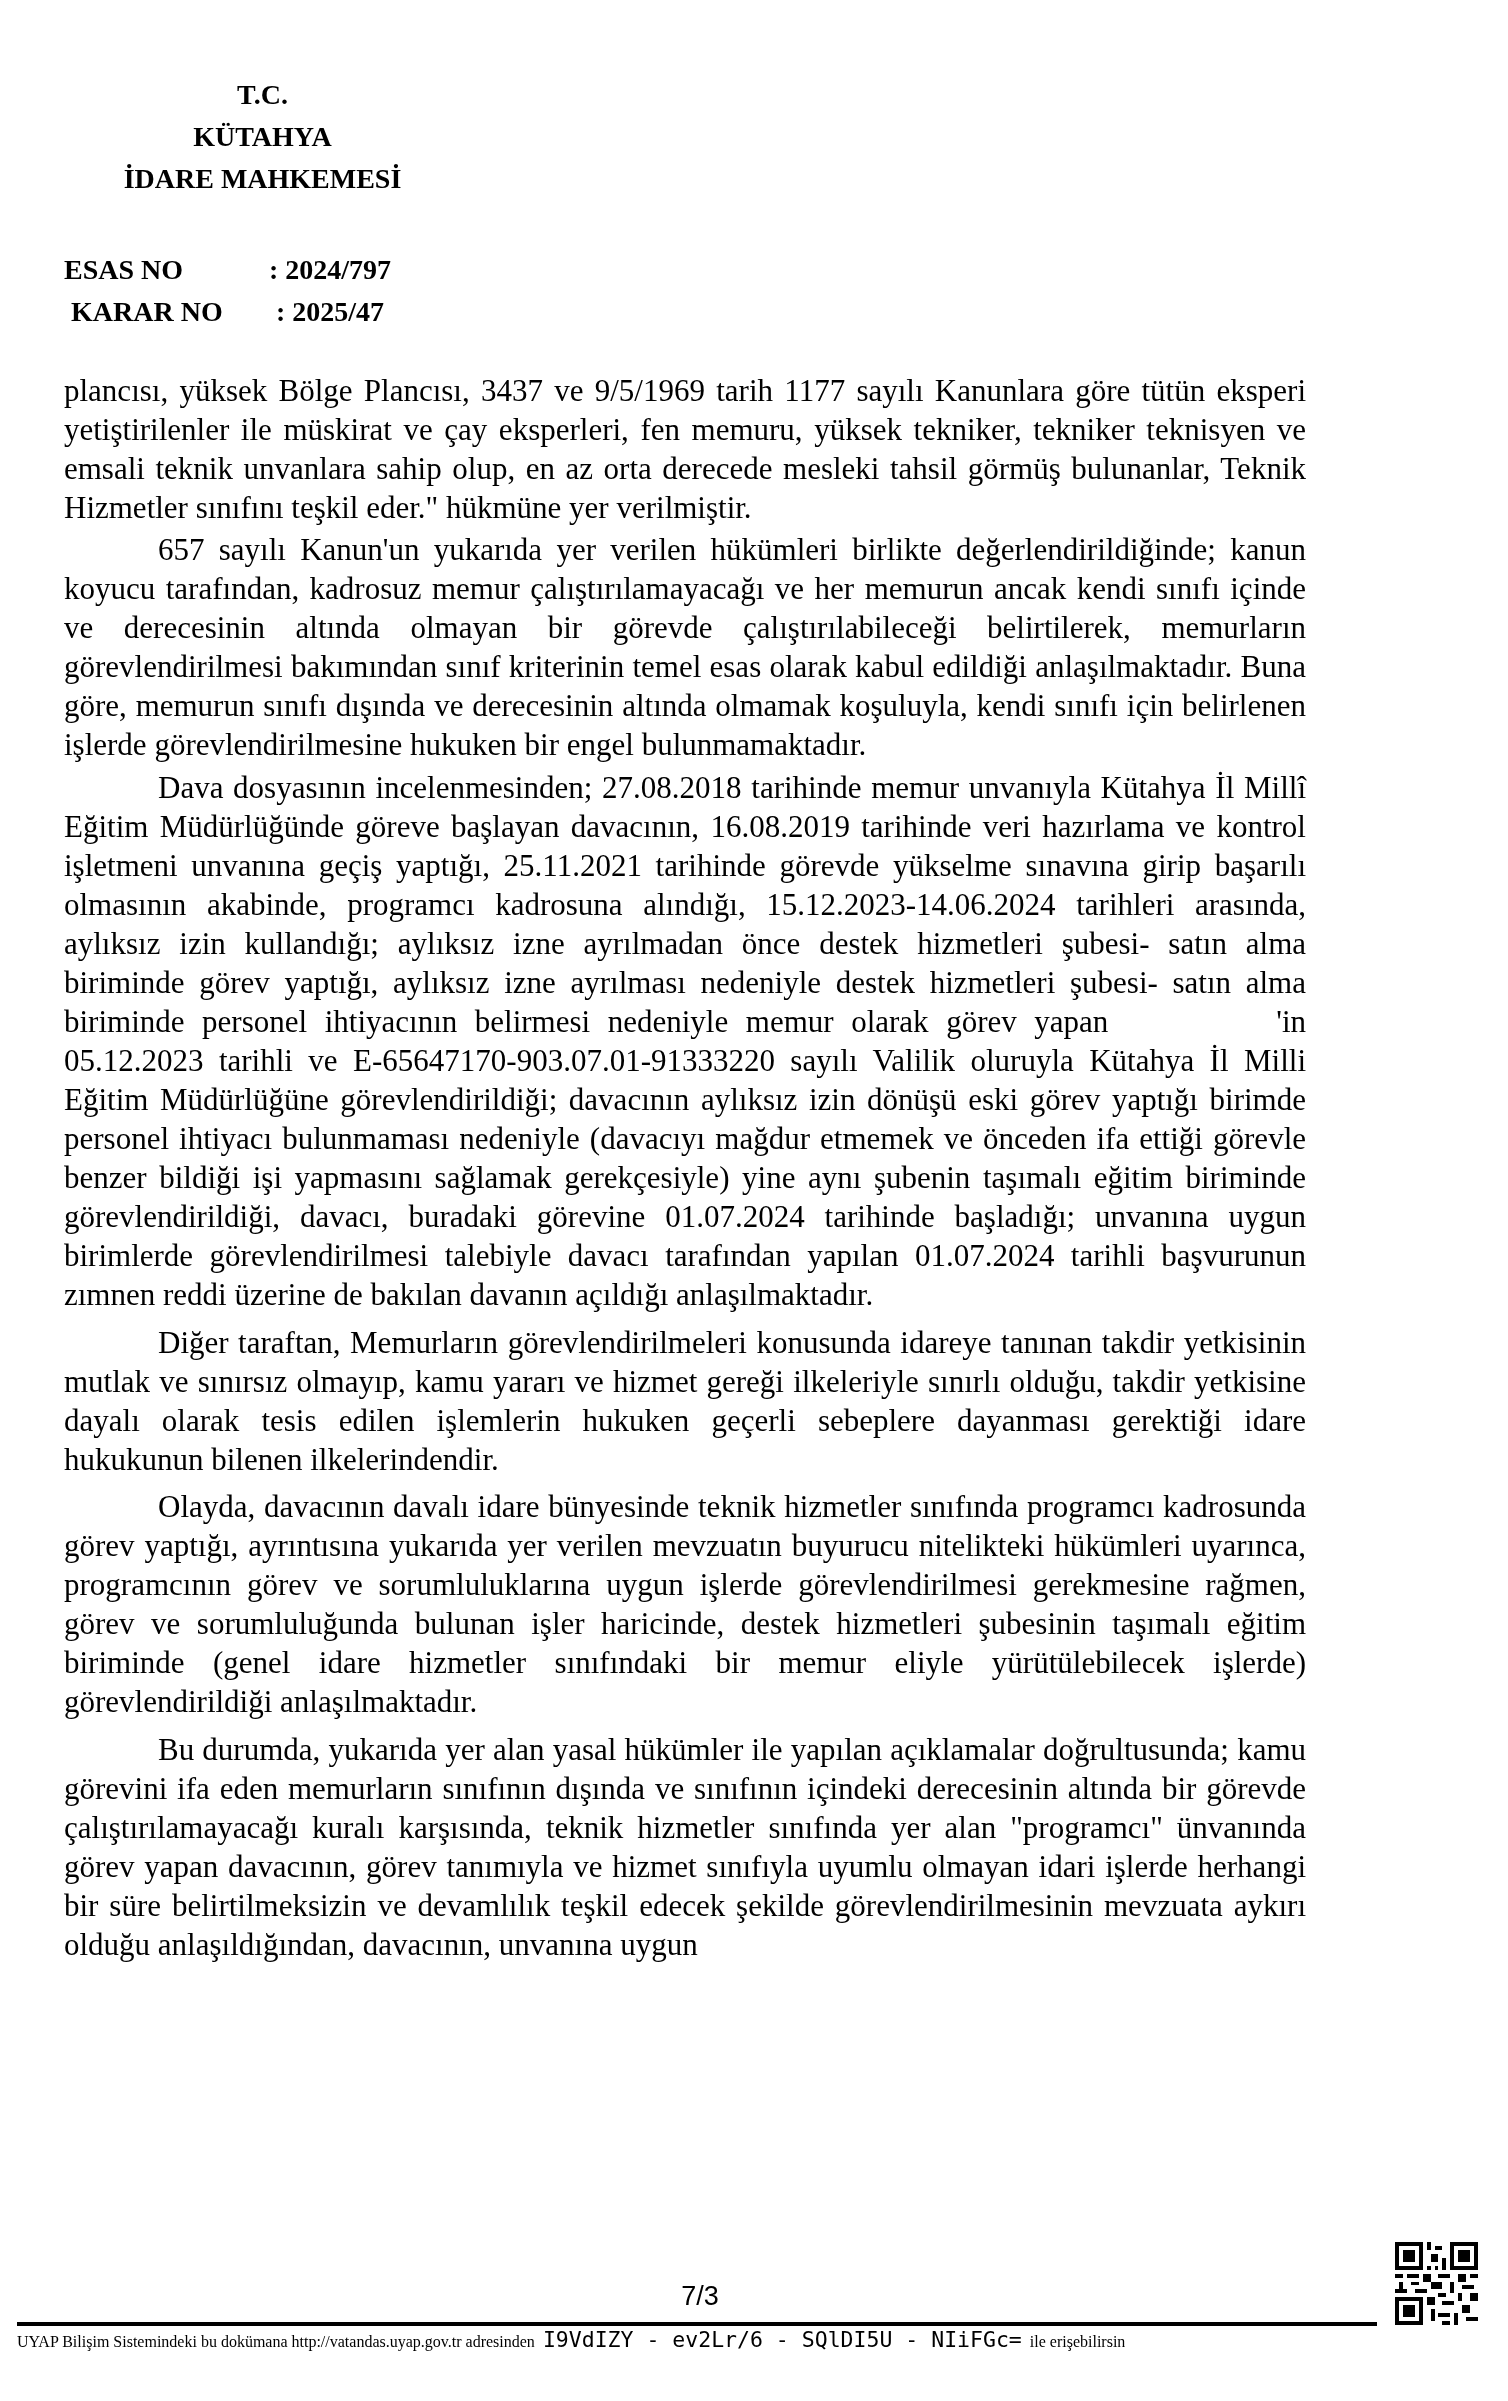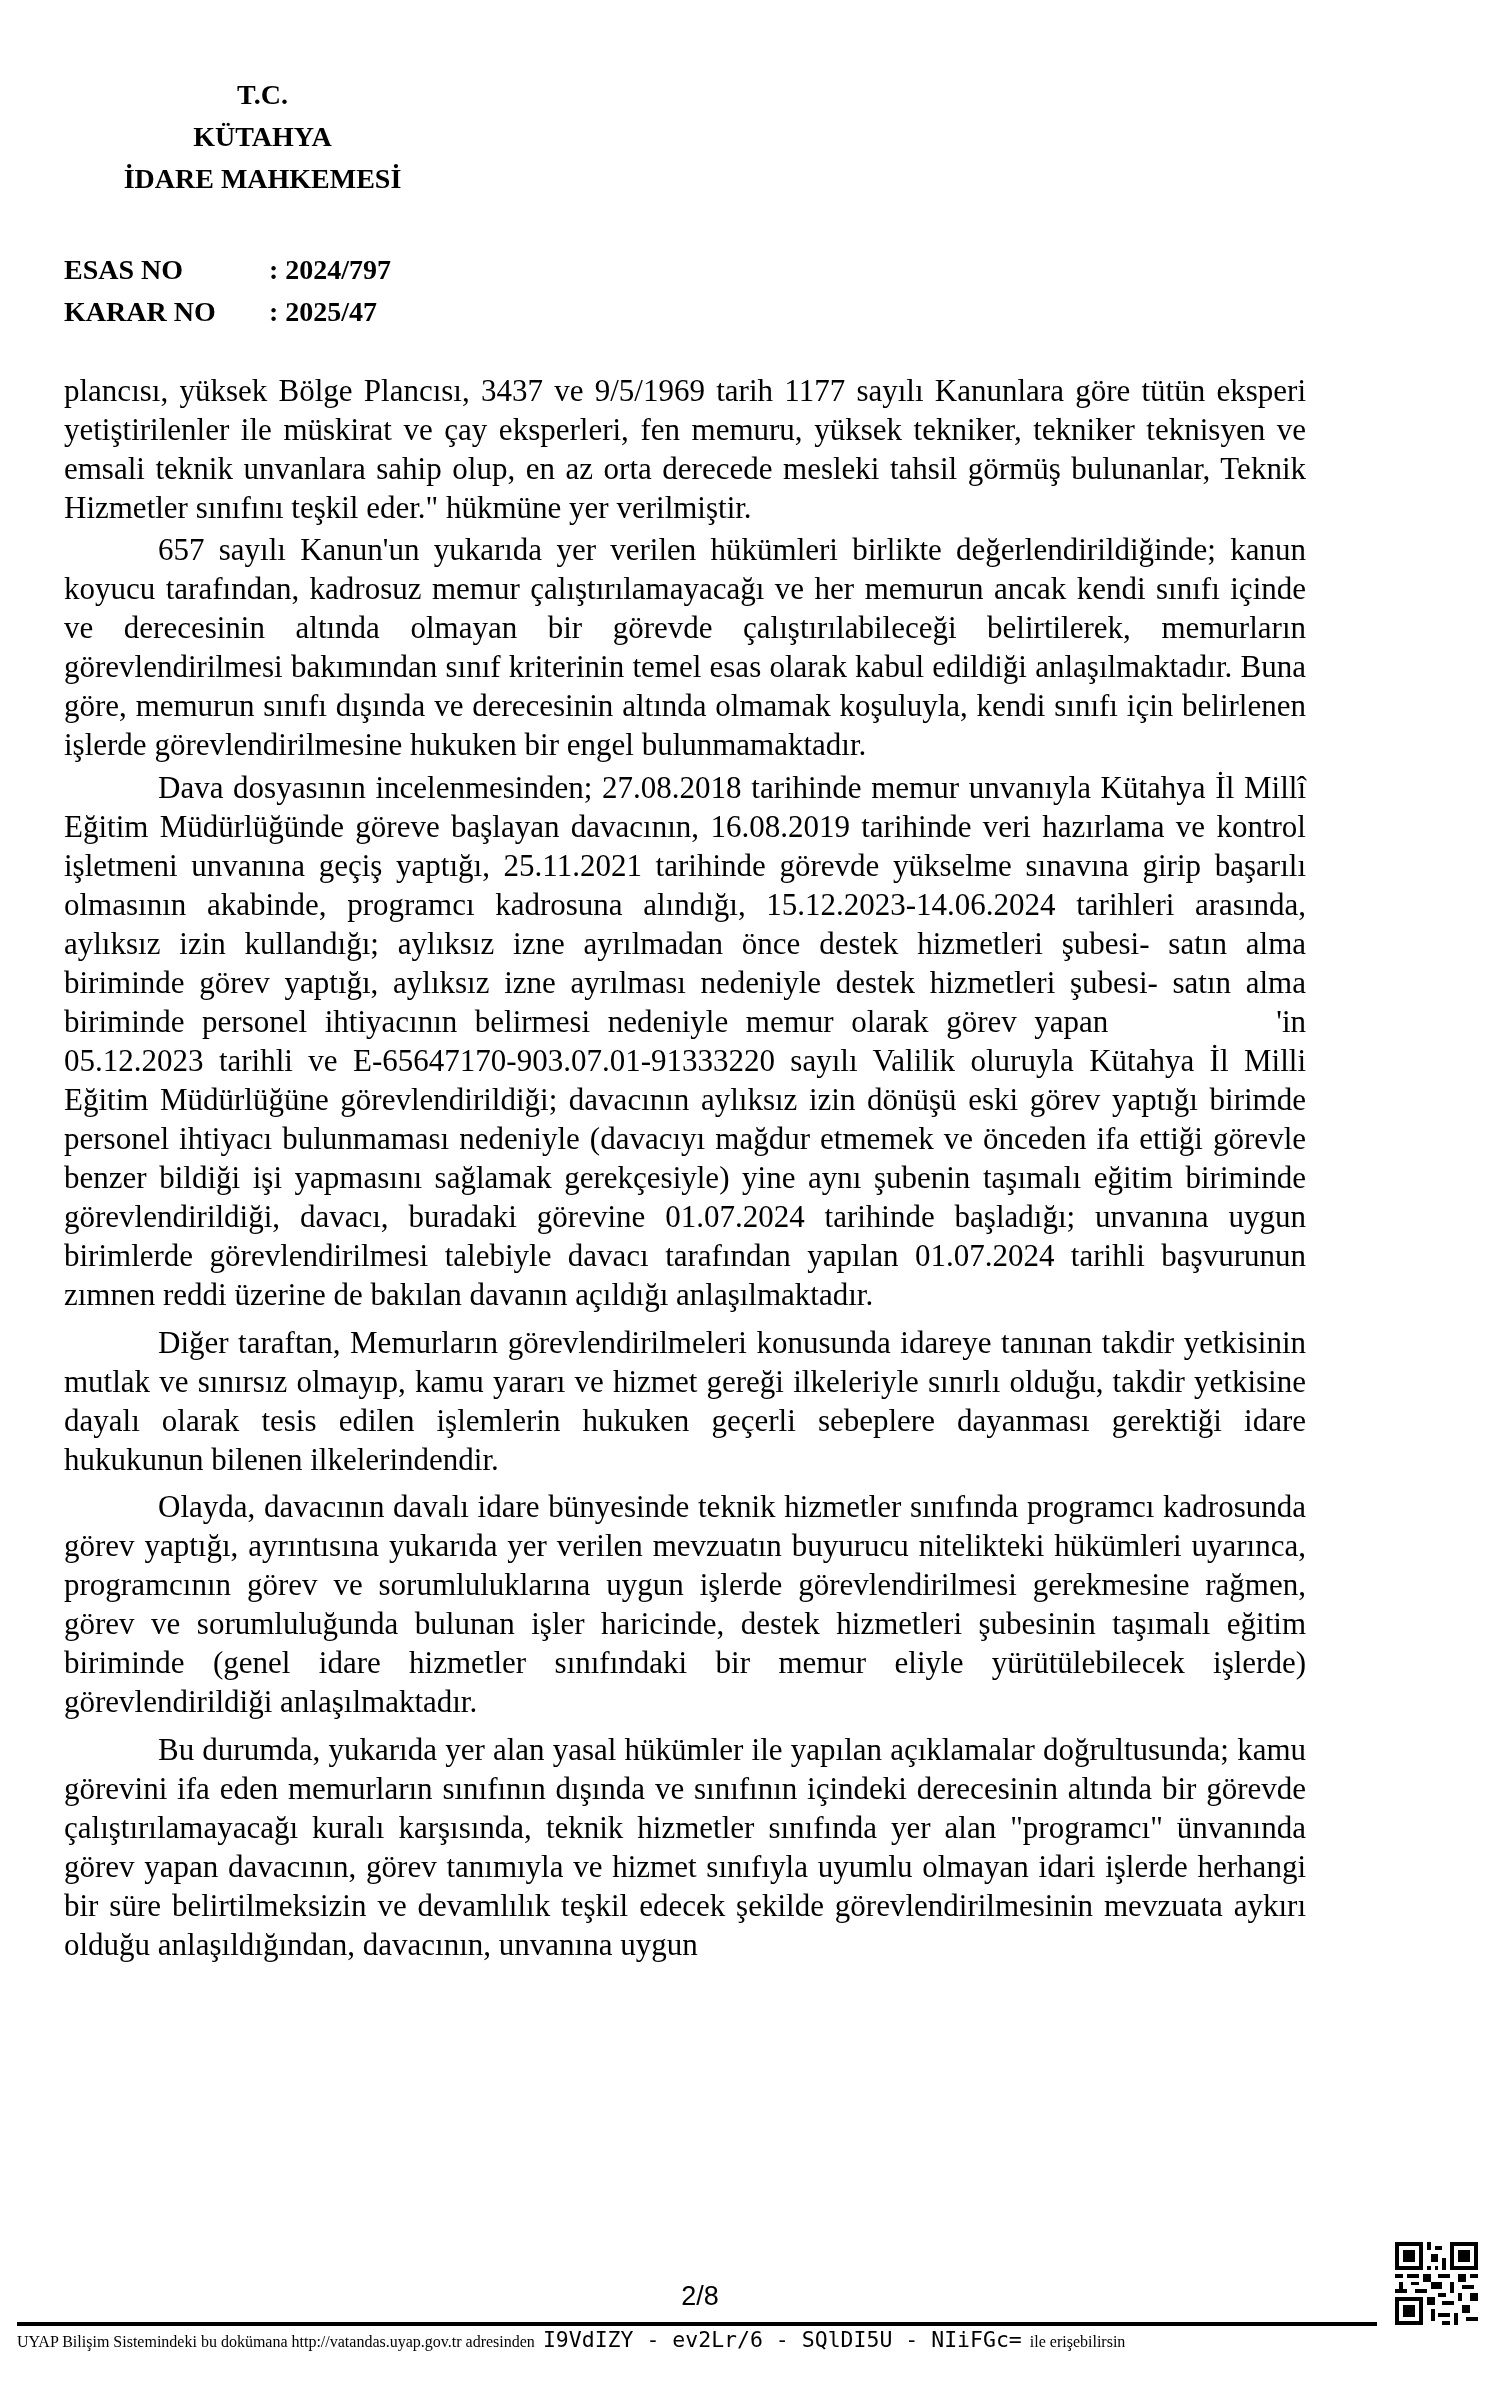--- a/index.html
+++ b/index.html
@@ -2,21 +2,21 @@
 <html style="font-size:10.8px"><head>
 <meta charset="utf-8">
 <style>
   html, body { margin: 0; padding: 0; background: #ffffff; }
   body { width: 1509px; height: 2401px; position: relative; overflow: hidden; color: #000; }
   .page { position: absolute; left: 0; top: 0; width: 1220px; height: 2401px; }
   .court-head { position: absolute; left: 94px; top: 74px; width: 337px; text-align: center;
     font-family: "Liberation Serif", serif; font-weight: bold; font-size: 28px; line-height: 42px; }
   .case-meta { position: absolute; left: 64px; top: 249px; font-family: "Liberation Serif", serif;
     font-weight: bold; font-size: 28px; line-height: 42px; }
-  .case-meta .row { display: flex; }
+  .case-meta .row { display: flex; justify-content: center; }
   .case-meta .lbl { width: 205px; }
   .body-text { position: absolute; left: 64px; top: 371px; width: 1242px;
     font-family: Liberation Serif, serif; font-size: 31px; line-height: 39px; text-align: justify; }
   .body-text p { margin: 0 0 3.4px 0; text-indent: 94px; }
   .body-text p.cont { text-indent: 0; }
   .body-text p.gap { margin-bottom: 8.8px; }
   .redact { display: inline-block; width: 168px; }
   .pageno { position: absolute; left: 0; width: 1400px; top: 2281px; text-align: center;
     font-family: "Liberation Sans", sans-serif; font-size: 27px; }
   .rule { position: absolute; left: 17px; top: 2322px; width: 1360px; height: 4px; background: #000; }
@@ -95,21 +95,21 @@
         <rect x="12" y="15" width="3" height="1"></rect>
         <rect x="17" y="16" width="2" height="2"></rect>
       <rect x="9" y="17" width="1" height="3"></rect>
         <rect x="11" y="18" width="3" height="1"></rect>
         <rect x="15" y="18" width="1" height="3"></rect>
         <rect x="18" y="19" width="3" height="1"></rect>
         <rect x="12" y="20" width="2" height="1"></rect>
     </g>
   </svg>
 
-  <div class="pageno">2/8</div>
+  <div class="pageno">7/3</div>
   <div class="rule"></div>
   <div class="footer">
     <span>UYAP Bilişim Sistemindeki bu dokümana http://vatandas.uyap.gov.tr adresinden</span>
     <span class="code">I9VdIZY - ev2Lr/6 - SQlDI5U - NIiFGc=</span>
     <span>ile erişebilirsin</span>
   </div>
 </div>
 
 
 </body></html>

